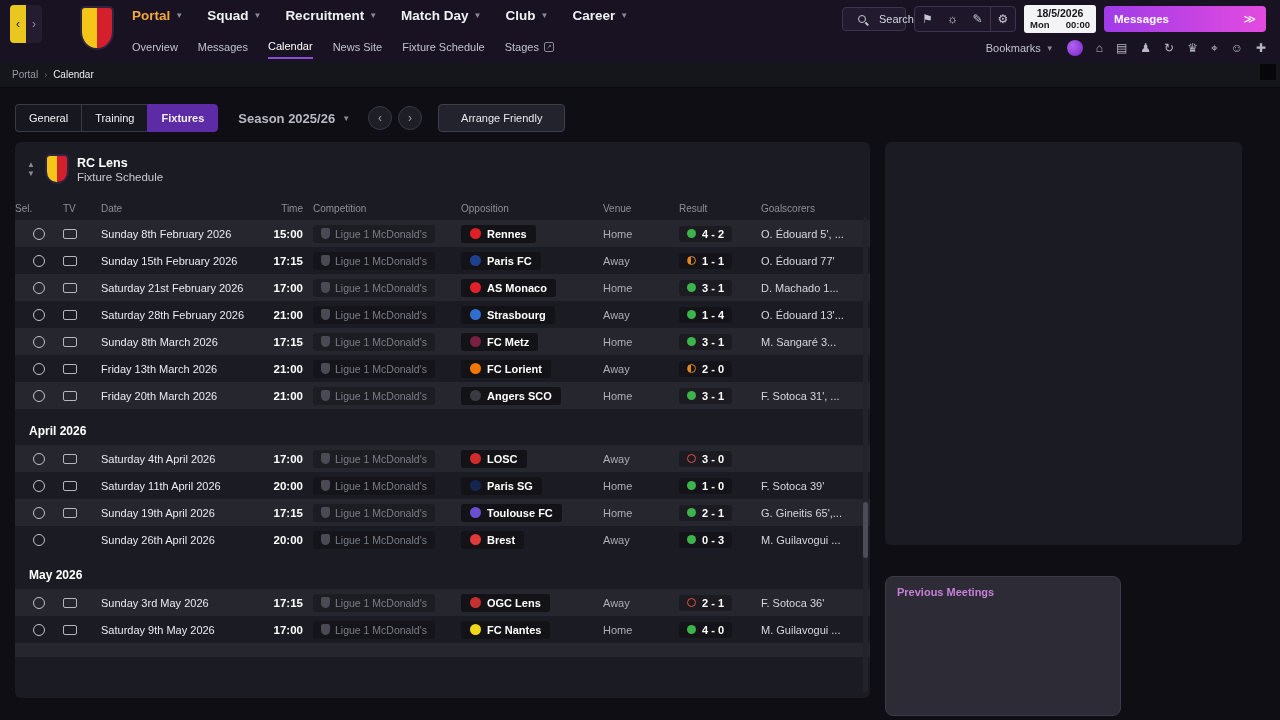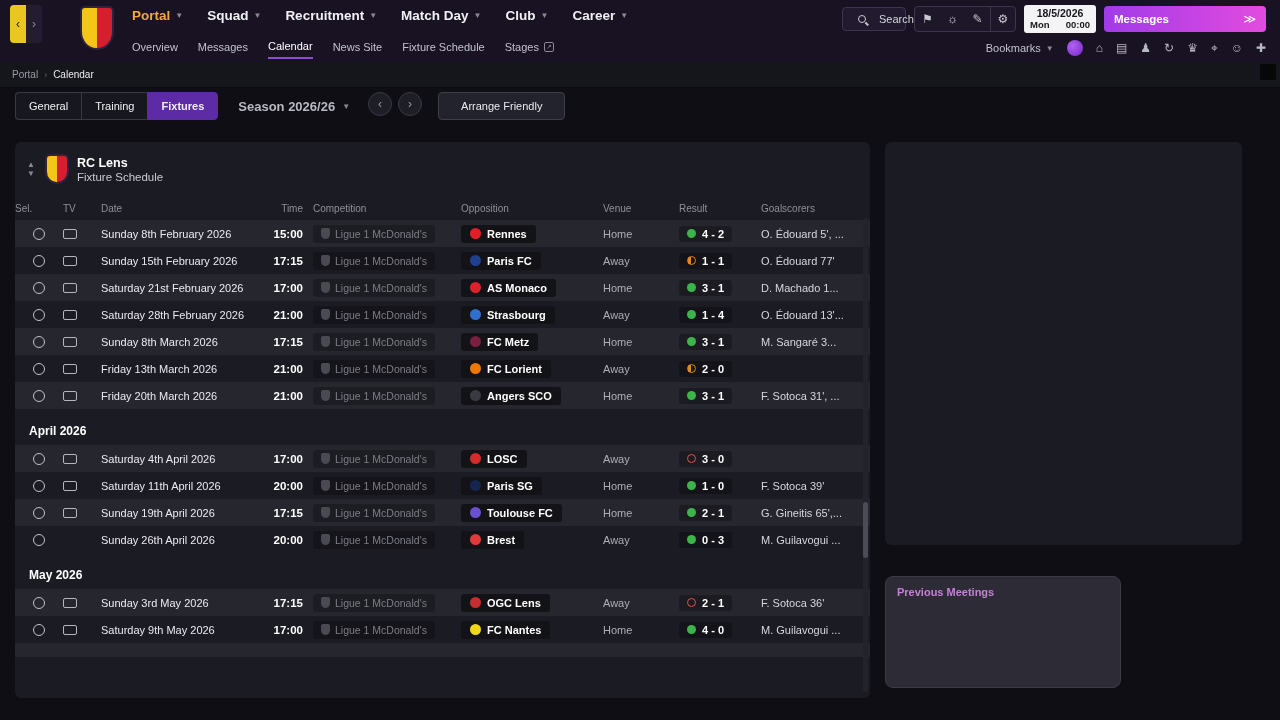--- a/index.html
+++ b/index.html
@@ -46,21 +46,21 @@
   .bookmarks { font-size:11px; color:#c2c2cc; display:flex; gap:5px; align-items:center; cursor:pointer; }
   .pcircle { width:16px; height:16px; border-radius:50%; background:radial-gradient(circle at 35% 35%, #b064f0, #7a22c8); cursor:pointer; }
   .sicon { font-size:12px; color:#b8b8c2; cursor:pointer; line-height:16px; }
   
   .crumbbar { position:absolute; top:62px; left:0; width:1280px; height:26px; background:#15151c; border-bottom:1px solid #0a0a0f; display:flex; align-items:center; padding:0 12px; }
   .crumbbar .c1 { font-size:10px; color:#9a9aa4; cursor:pointer; }
   .crumbbar .sep { font-size:9px; color:#6a6a74; margin:0 6px; }
   .crumbbar .c2 { font-size:10px; color:#eceaf0; }
   .corner-box { position:absolute; top:64px; right:4px; width:16px; height:16px; background:#070709; border-radius:2px; }
   
-  .tabsrow { position:absolute; top:92px; left:15px; display:flex; }
+  .tabsrow { position:absolute; top:104px; left:15px; display:flex; align-items:center; }
   .seg { display:flex; }
   .seg .tab { padding:7px 13px; font-size:11px; color:#f0f0f4; background:#17171f; border:1px solid #3a3a46; border-right:none; cursor:pointer; }
   .seg .tab:first-child { border-radius:4px 0 0 4px; }
   .seg .tab:last-child { border-radius:0 4px 4px 0; border-right:1px solid #3a3a46; }
   .seg .tab.active { background:#5e2ba6; border-color:#5e2ba6; font-weight:bold; }
   .season { margin-left:20px; font-size:13px; font-weight:bold; color:#b9b9c4; display:flex; align-items:center; gap:7px; cursor:pointer; }
   .circbtn { width:24px; height:24px; border-radius:50%; background:#1e1e27; border:1px solid #3a3a46; color:#9a9aa6; font-size:12px; display:flex; align-items:center; justify-content:center; cursor:pointer; }
   .circbtn.b1 { margin-left:18px; } .circbtn.b2 { margin-left:6px; }
   .arrange { margin-left:16px; padding:7px 22px; font-size:11px; color:#e8e8ee; background:#23232d; border:1px solid #3e3e4a; border-radius:4px; cursor:pointer; }
   
@@ -96,21 +96,21 @@
   .dot.draw { border:1.5px solid #e0871e; background:linear-gradient(90deg,#e0871e 0 50%, transparent 50%); }
   .dot.loss { border:1.5px solid #e25048; background:transparent; }
   .score { font-size:11px; font-weight:bold; color:#fff; white-space:nowrap; }
   .cell.scorers { font-size:11px; color:#d6d7de; white-space:nowrap; }
   .month-label { font-size:12px; font-weight:bold; color:#fff; padding:15px 0 7px 14px; }
   .partial { height:14px; background:#26262f; margin-top:0; }
   .vtrack { position:absolute; right:2px; top:76px; bottom:6px; width:5px; background:#23232b; border-radius:3px; }
   .vthumb { position:absolute; right:2px; top:360px; width:5px; height:56px; background:#4c4c58; border-radius:3px; cursor:grab; }
   
   .rpanel { position:absolute; left:885px; top:142px; width:357px; height:403px; background:#1b1b23; border-radius:6px; }
-  .meetings { position:absolute; left:885px; top:576px; width:236px; height:112px; background:#2d2c36; border:1px solid #3b3a46; border-radius:8px; padding:9px 11px; }
+  .meetings { position:absolute; left:885px; top:576px; width:236px; height:140px; background:#2d2c36; border:1px solid #3b3a46; border-radius:8px; padding:9px 11px; }
   .meetings .mtitle { font-size:11px; font-weight:bold; color:#c77fd8; }
 </style>
 </head>
 <body>
 
 <div class="topbar">
   <div class="hist">
     <div class="hbtn back">‹</div>
     <div class="hbtn fwd">›</div>
   </div>
@@ -213,21 +213,21 @@
 </div>
 <div class="corner-box"></div>
 
 <div class="tabsrow">
   <div class="seg" id="segtabs">
       <div class="tab">General</div>
       <div class="tab">Training</div>
       <div class="tab active">Fixtures</div>
     </div>
   <div class="season">
-    <span>Season 2026/26</span>
+    <span>Season 2025/26</span>
     <span class="chev">▼</span>
   </div>
   <div class="circbtn b1">‹</div>
   <div class="circbtn b2">›</div>
   <div class="arrange">Arrange Friendly</div>
 </div>
 
 <div class="panel">
   <div class="phead">
     <div class="sortchevs">

